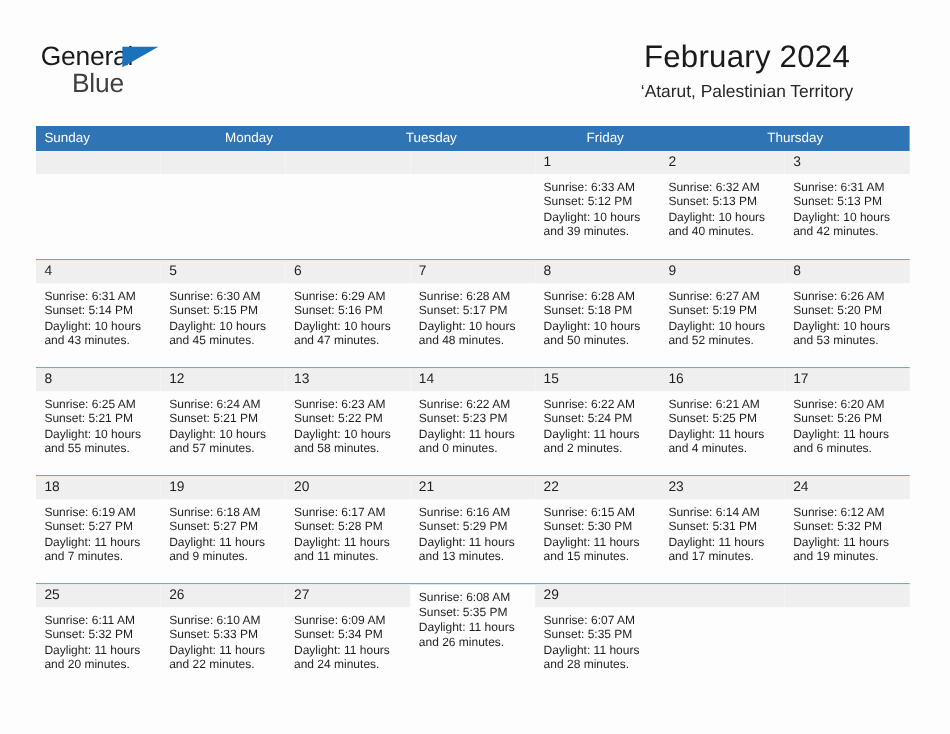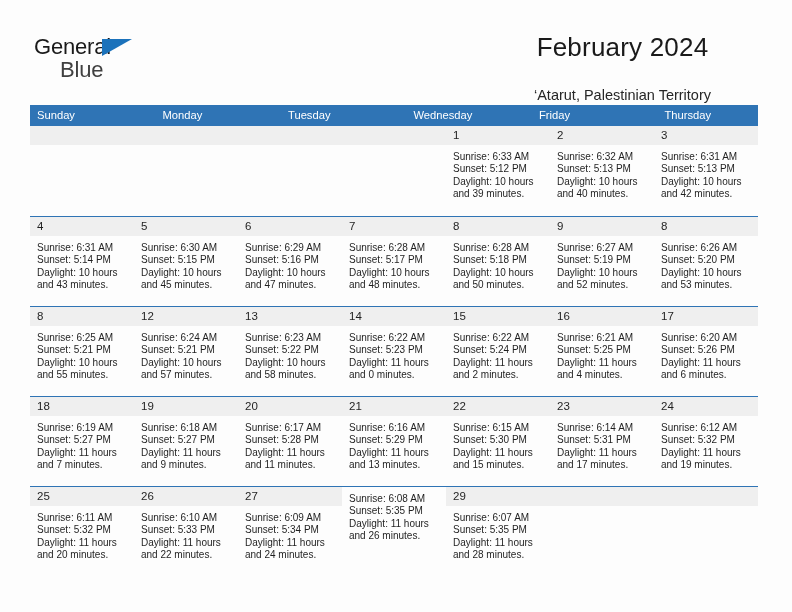--- a/index.html
+++ b/index.html
@@ -69,21 +69,21 @@
     font-size: 26px;
     color: #1a1a1a;
     font-weight: normal;
     line-height: 34px;
     letter-spacing: 0.2px;
   }
   .cal-subtitle {
     font-size: 14.5px;
     color: #262626;
     line-height: 22px;
-    margin-top: 20px;
+    margin-top: 2px;
   }
 
   
   .calendar {
     position: absolute;
     left: 30px;
     top: 105px;
     width: 728px;
   }
   .dow-row {
@@ -151,21 +151,20 @@
     </div>
 
   </div>
 
   <div class="calendar">
 
     <div class="dow-row">
       <div class="dow">Sunday</div>
       <div class="dow">Monday</div>
       <div class="dow">Tuesday</div>
-      <div class="dow">Wednesday</div>
       <div class="dow">Friday</div>
       <div class="dow">Thursday</div>
     </div>
 
     <div id="weeks-container">
         <div class="week first">
           <div class="cell empty">
             <div class="daynum-band"></div>
             <div class="cell-body">
               <div></div>

